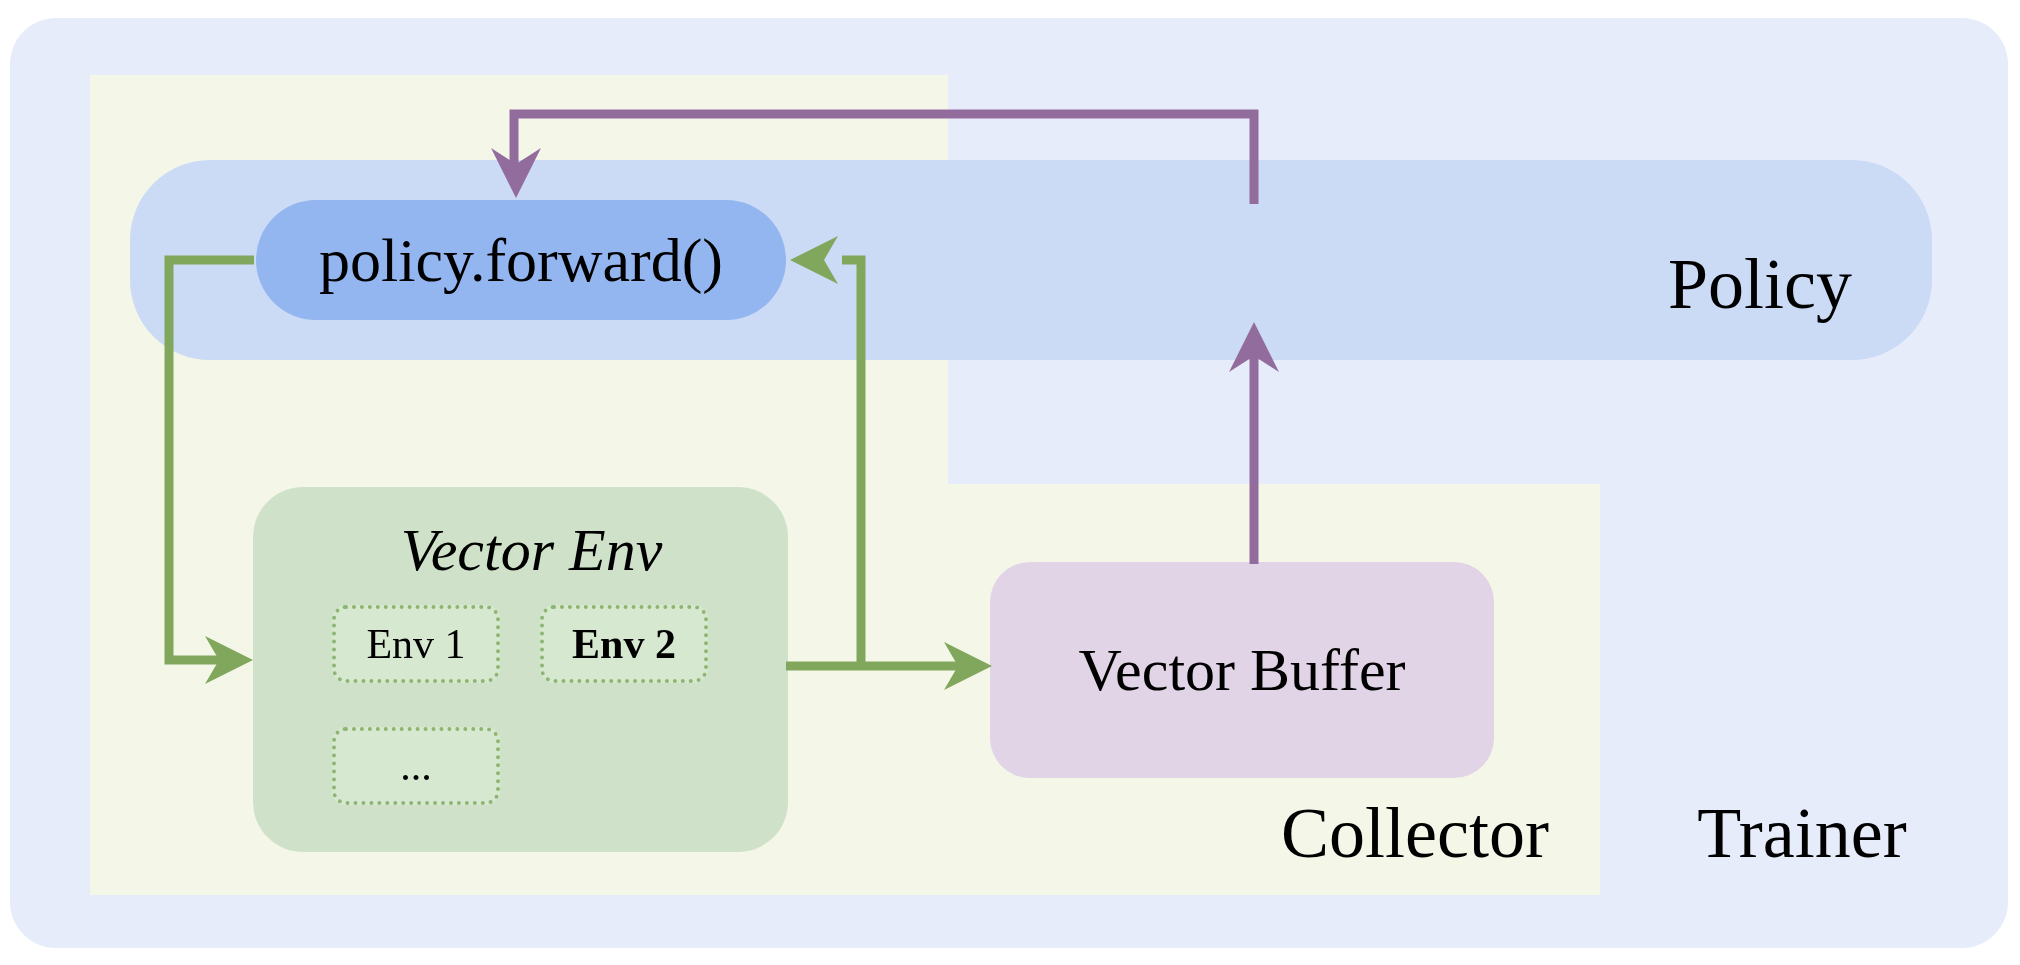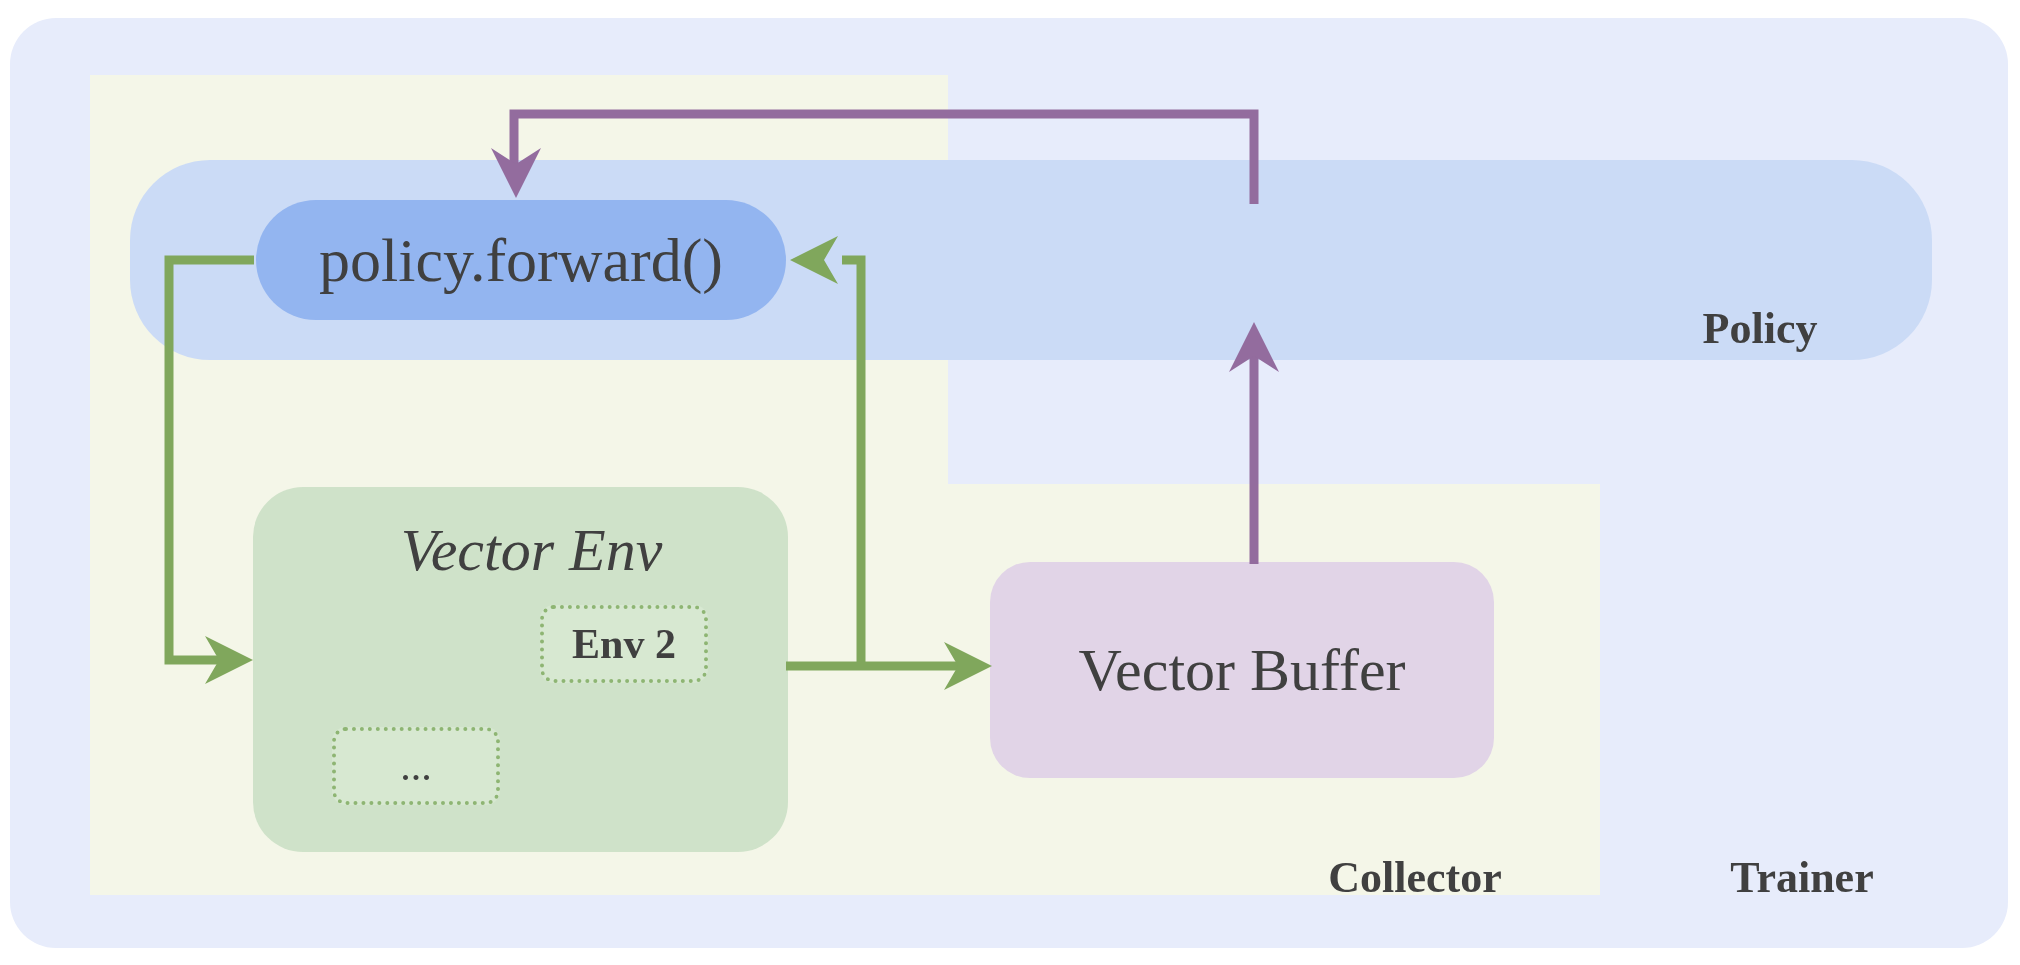--- a/index.html
+++ b/index.html
@@ -7,21 +7,21 @@
     padding: 0;
     background: #ffffff;
     font-family: "Liberation Serif", "DejaVu Serif", serif;
   }
   .canvas {
     position: relative;
     width: 2020px;
     height: 965px;
     overflow: hidden;
     background: #ffffff;
-    color: #404040;
+    color: #000000;
   }
   .abs { position: absolute; }
 
   
   .trainer-box {
     left: 10px; top: 18px; width: 1998px; height: 930px;
     background: #e7ecfb;
     border-radius: 46px;
   }
   .collector-upper {
@@ -78,24 +78,23 @@
     left: 990px; top: 562px; width: 504px; height: 216px;
     background: #e1d4e7;
     border-radius: 40px;
     display: flex; align-items: center; justify-content: center;
     font-size: 60px;
   }
 
   
   .region-label {
     transform: translate(-50%, -50%);
-    font-weight: bold;
-    font-size: 44px;
+    font-weight: normal;
+    font-size: 72px;
     white-space: nowrap;
-    margin-top: 44px;
   }
   .label-policy    { left: 1760px; top: 284px; }
   .label-collector { left: 1415px; top: 833px; }
   .label-trainer   { left: 1802px; top: 833px; }
 
   .arrows-layer {
     left: 0; top: 0; width: 2020px; height: 965px;
     pointer-events: none;
   }
   .arrow-green polyline { stroke: #80a75c; stroke-width: 9; fill: none; stroke-linejoin: miter; }
@@ -112,20 +111,23 @@
   <div class="abs collector-upper"></div>
   <div class="abs collector-lower"></div>
   <div class="abs policy-band"></div>
 
   <div class="abs pill pill-forward">
     <span>policy.forward()</span>
   </div>
 
   <div class="abs env-box"></div>
   <div class="abs env-title">Vector Env</div>
+  <div class="abs env-item env-1">
+    <span>Env 1</span>
+  </div>
   <div class="abs env-item env-2">
     <span>Env 2</span>
   </div>
   <div class="abs env-item env-dots">
     <span>...</span>
   </div>
 
   <div class="abs buffer-box">
     <span>Vector Buffer</span>
   </div>

